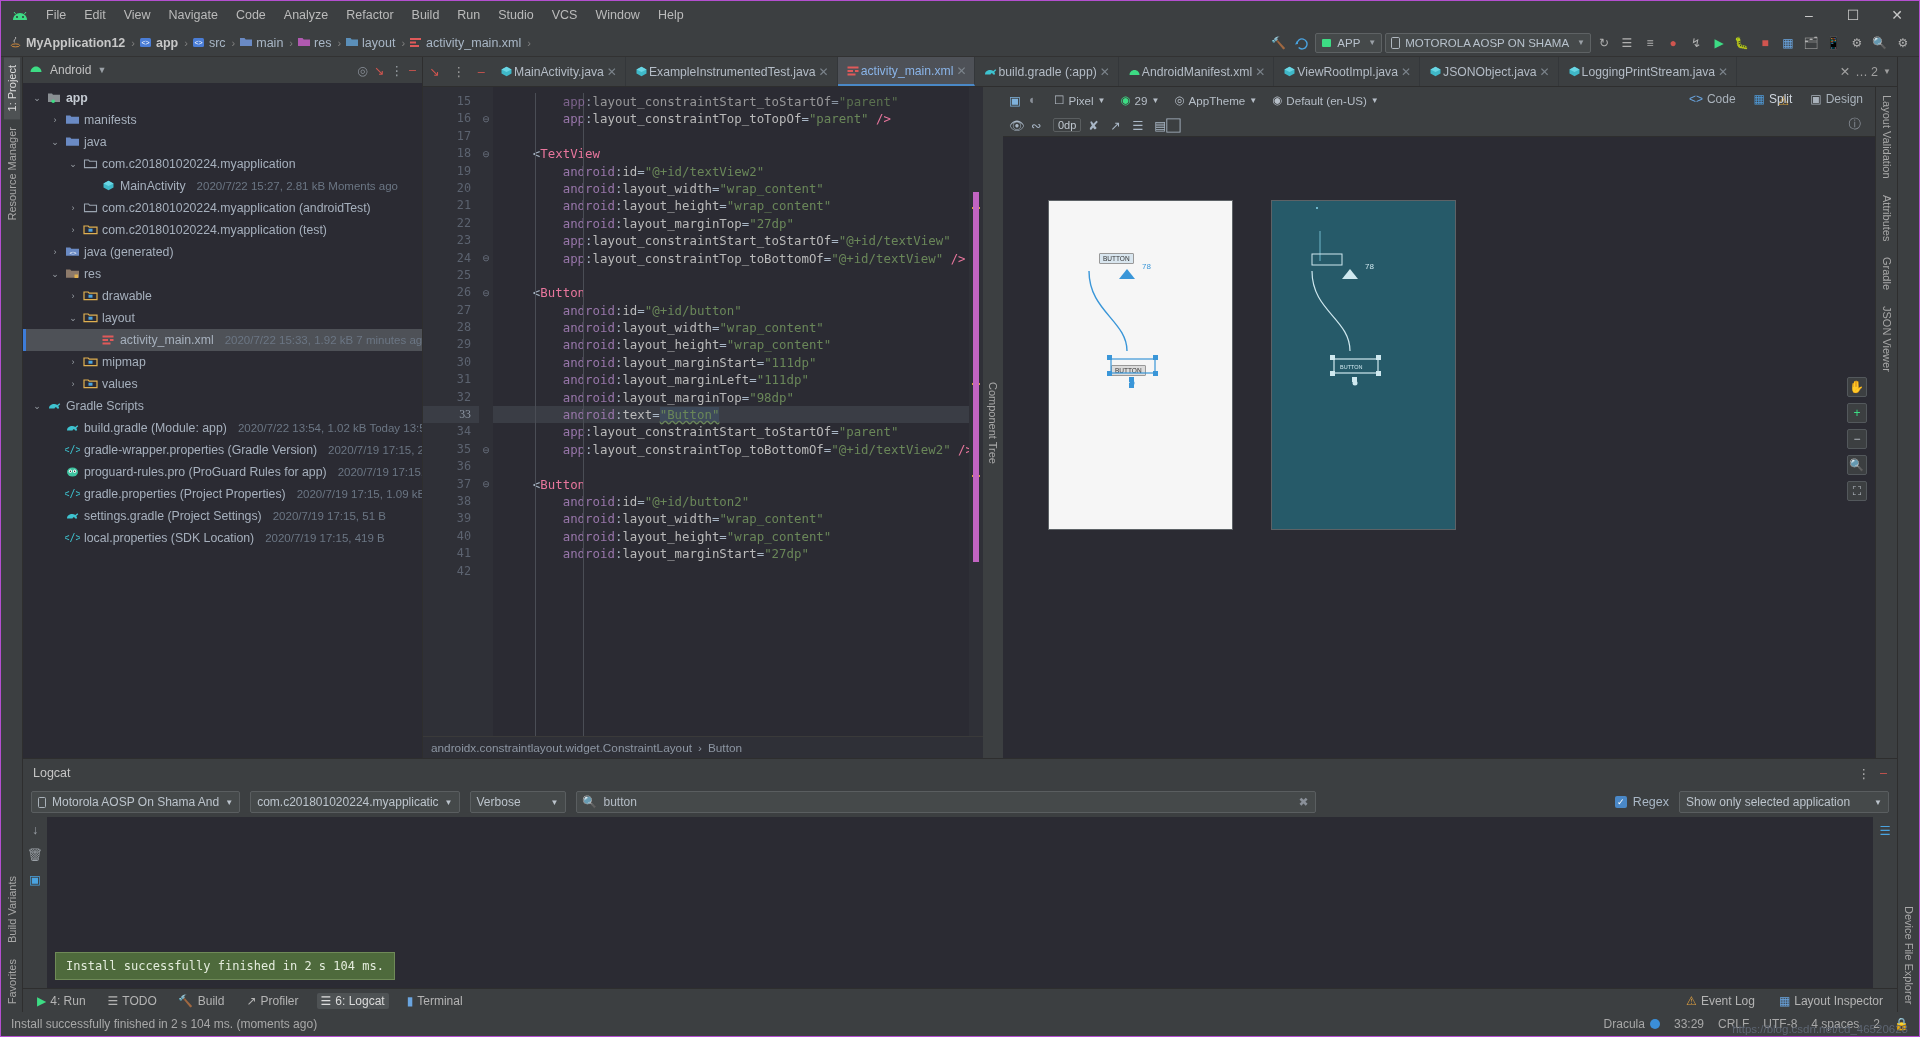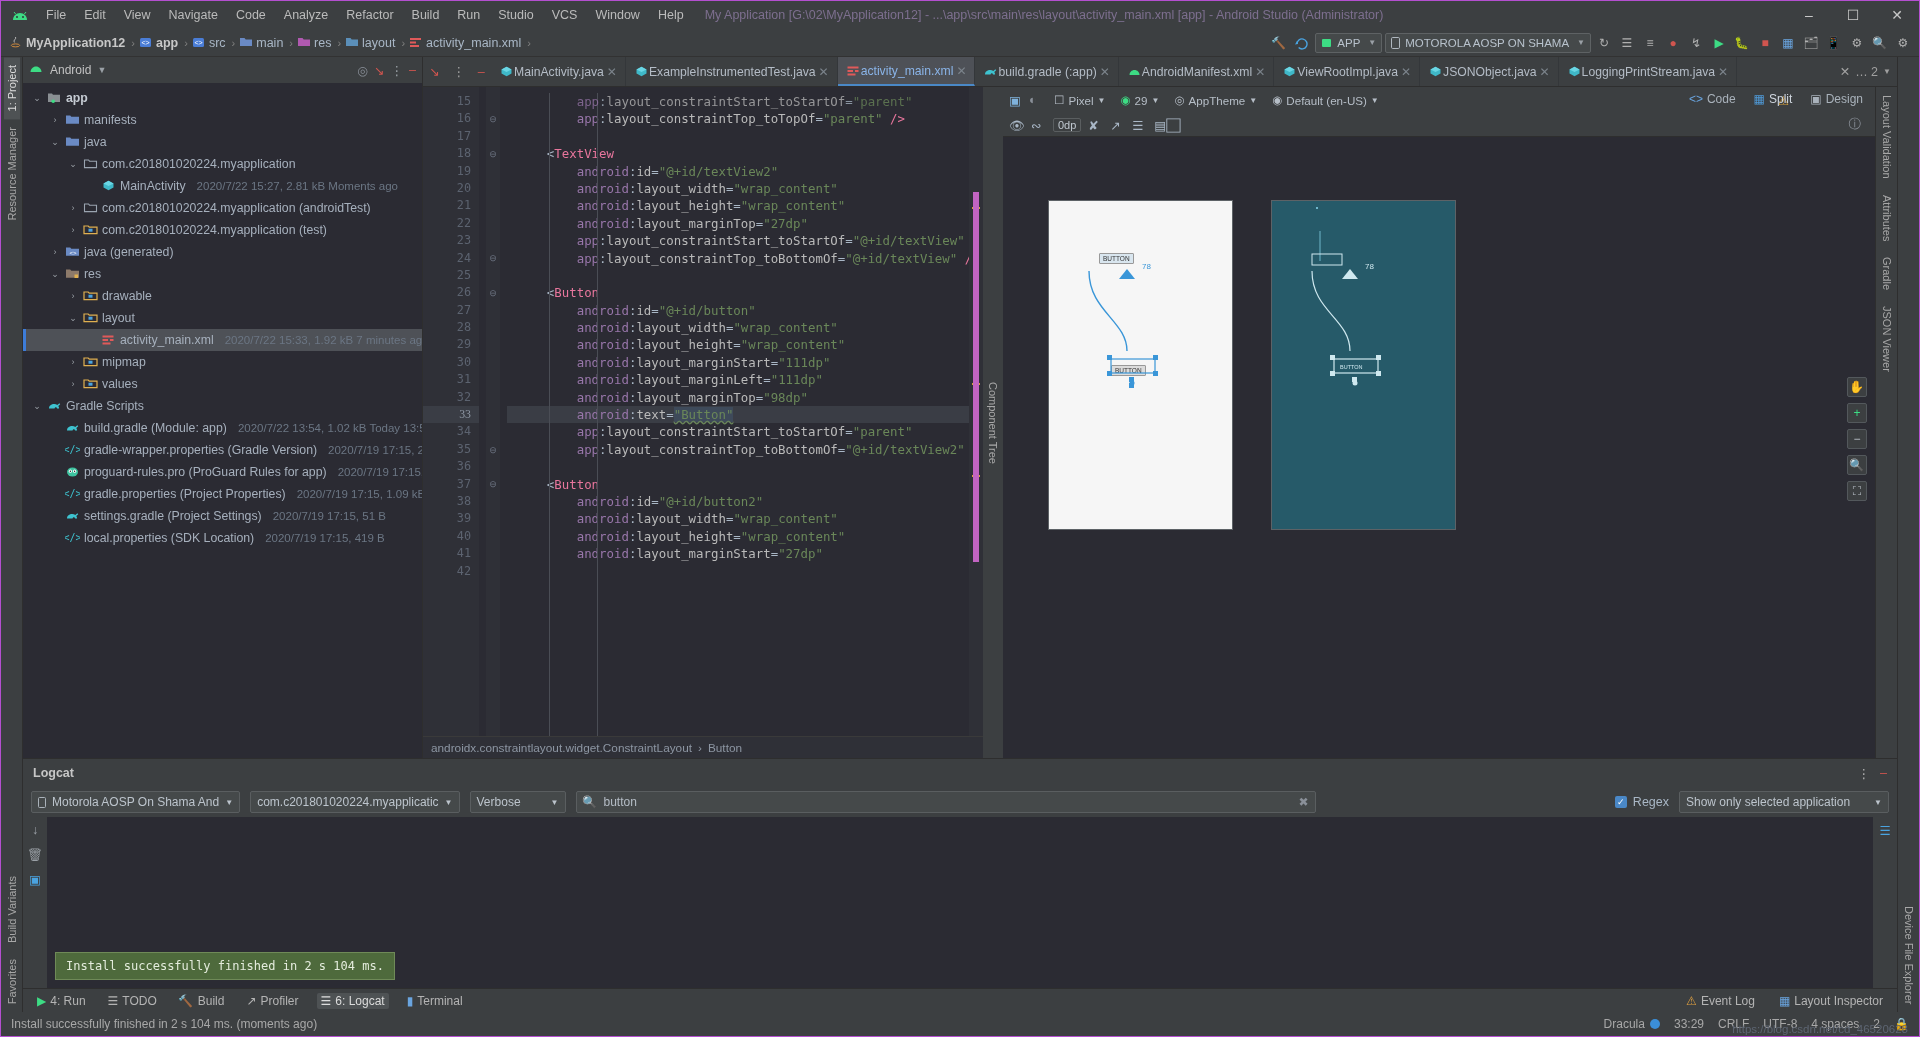--- a/index.html
+++ b/index.html
@@ -70,21 +70,21 @@
             border-bottom:1px solid #2e2e2e;}
   .tb-pre { width:68px; display:flex; align-items:center; justify-content:space-around; color:#a0a0a0;}
   .etab { display:flex; align-items:center; padding:0 8px; font-size:12.2px; color:#b4bcc6;
           border-right:1px solid #34373a; white-space:nowrap;}
   .etab.active { background:#4e5157; color:#8ab4e8; border-bottom:2px solid #4a88c7;}
   .etab .x { color:#7c848c; font-size:12px; margin-left:3px;}
   .tabbar-end { margin-left:auto; display:flex; align-items:center; gap:5px; padding-right:6px; color:#a0a0a0;}
 
   .split-row { flex:1; display:flex; min-height:0;}
   .code-pane { width:560px; flex:0 0 560px; display:flex; flex-direction:column; background:#2b2b33; position:relative;}
-  .code-scroll { flex:1; position:relative; overflow:hidden; display:flex;gap:7px;}
+  .code-scroll { flex:1; position:relative; overflow:hidden; display:flex;}
   .gutter { width:56px; flex:0 0 56px; background:#2f3037; padding-top:6px; text-align:right;}
   .gnum { height:17.4px; line-height:17.4px; color:#5c6370; font-size:11.8px; padding-right:8px;
           font-family:"DejaVu Sans Mono", monospace;}
   .gnum.cur { color:#8f98a5; background:#3a3d45;font-family:Liberation Serif, serif;}
   .folds { width:14px; flex:0 0 14px; background:#2f3037; padding-top:6px;}
   .fold { height:17.4px; display:flex; align-items:center; justify-content:center; color:#6b7280; font-size:9px;}
   .codetext { flex:1; padding-top:6px; font-family:"DejaVu Sans Mono", monospace; font-size:12.4px;
               position:relative; overflow:hidden;}
   .cline { height:17.4px; line-height:17.4px; white-space:pre; padding-left:10px;}
   .cline.cur { background:#3a3d45;}
@@ -125,21 +125,21 @@
   .cs-item { display:flex; align-items:center; gap:4px; color:#a9b2bb; padding:1px 4px;}
   .cs-item.on { color:#cfd6de; }
 
   
   .rv { writing-mode:vertical-rl; font-size:11px; color:#a8a8a8; padding:8px 2px; white-space:nowrap;}
 
   
   .logcat { height:230px; flex:0 0 230px; background:#3c3f41; display:flex; flex-direction:column;
             border-top:1px solid #2e2e2e;}
   .lc-head { height:28px; display:flex; align-items:center; padding:0 10px; gap:8px;}
-  .lc-title { font-size:12.5px; color:#c6c6c6;font-weight:bold;}
+  .lc-title { font-size:12.5px; color:#c6c6c6;}
   .lc-head-right { margin-left:auto; display:flex; gap:10px; align-items:center; color:#b0b0b0;}
   .lc-toolbar { height:30px; display:flex; align-items:center; gap:10px; padding:0 8px;}
   .lc-combo { height:22px; border:1px solid #5a5e60; background:#45494a; border-radius:2px;
               display:flex; align-items:center; gap:6px; padding:0 6px; font-size:12px; color:#bcc4cc;}
   .lc-search { height:22px; flex:0 0 740px; display:flex; align-items:center; gap:6px; padding:0 6px;
                font-size:12px; color:#b5bdc6; background:#45494a; border:1px solid #5a5e60; border-radius:2px;}
   .lc-right { margin-left:auto; display:flex; align-items:center; gap:10px;}
   .chk { width:12px; height:12px; background:#4a88c7; border-radius:2px; display:inline-flex;
          align-items:center; justify-content:center; color:#fff; font-size:9px;}
   .lc-body { flex:1; background:#2b2b33; display:flex; }
@@ -187,21 +187,20 @@
     <span class="menu-item">Navigate</span>
     <span class="menu-item">Code</span>
     <span class="menu-item">Analyze</span>
     <span class="menu-item">Refactor</span>
     <span class="menu-item">Build</span>
     <span class="menu-item">Run</span>
     <span class="menu-item">Studio</span>
     <span class="menu-item">VCS</span>
     <span class="menu-item">Window</span>
     <span class="menu-item">Help</span>
-    <span class="win-title">My Application [G:\02\MyApplication12] - ...\app\src\main\res\layout\activity_main.xml [app] - Android Studio (Administrator)</span>
     <span class="win-ctrls">
       <span class="win-btn">–</span>
       <span class="win-btn">☐</span>
       <span class="win-btn close">✕</span>
     </span>
   </div>
 
   <div class="navbar">
     <span class="ic">
       <svg width="13" height="13" viewBox="0 0 13 13">

